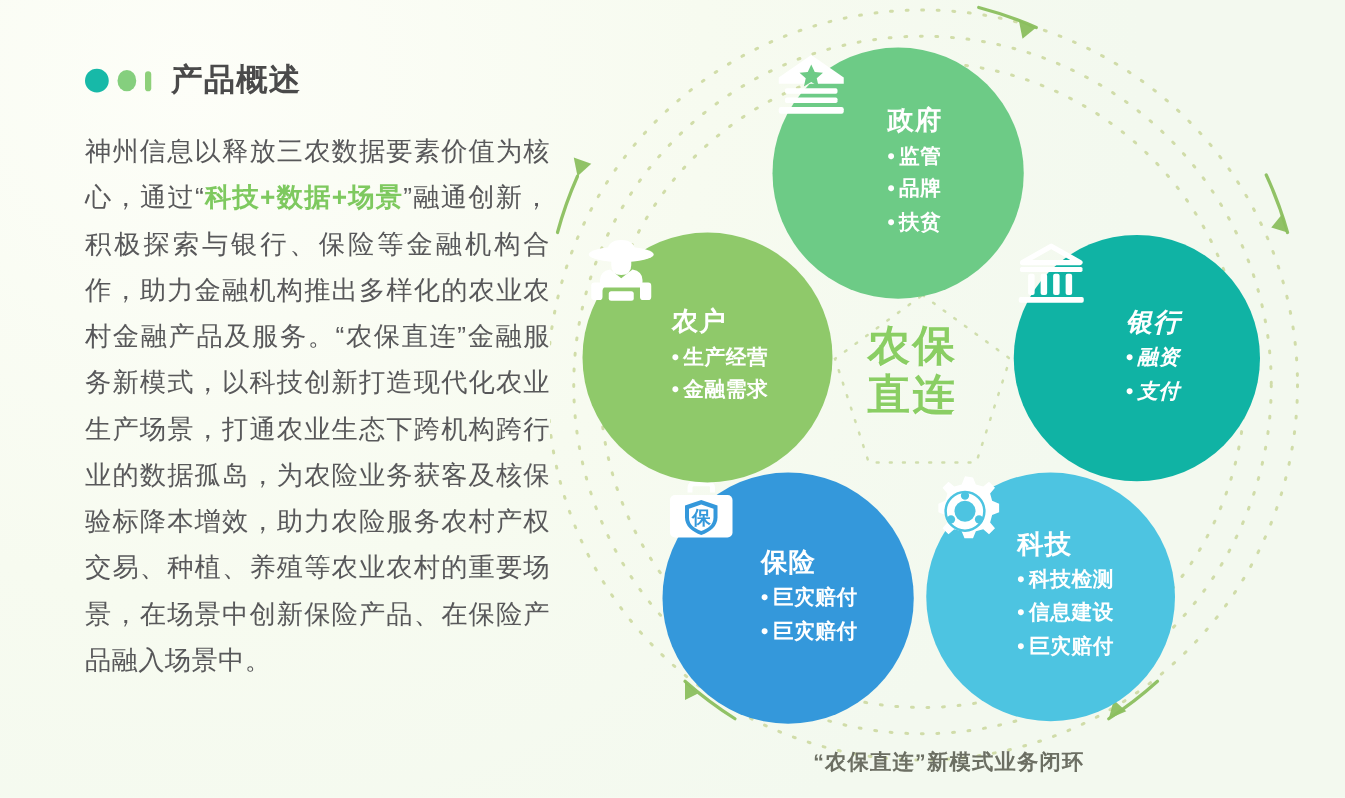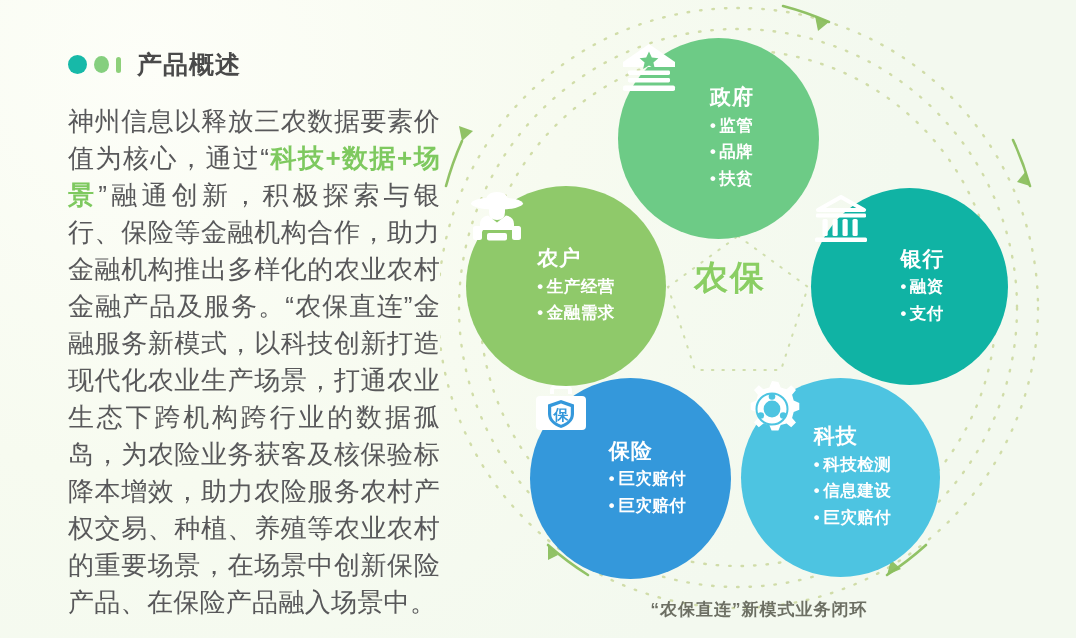--- a/index.html
+++ b/index.html
@@ -22,21 +22,21 @@
   }
   .head-row{display:flex;align-items:center;gap:7px;margin-bottom:26px;}
   .dot-lg{width:19px;height:19px;border-radius:50%;background:#17b9a8;display:block;}
   .dot-md{width:15px;height:17px;border-radius:50%;background:#85cf7e;display:block;}
   .dot-sm{width:5px;height:16px;border-radius:3px;background:#8ed07a;display:block;}
   .sec-title{
     font-size:25px;font-weight:700;color:#4a4a4a;letter-spacing:1px;
     margin-left:9px;line-height:1;white-space:nowrap;
   }
   .body-text{
-    font-size:26px;line-height:37px;color:#58585a;
+    font-size:21px;line-height:37px;color:#58585a;
     letter-spacing:.3px;text-align:justify;font-weight:500;
   }
   .hl{color:#7ec95f;font-weight:700;}
   
   .diagram{position:absolute;left:440px;top:0;width:636px;height:638px;}
   .diagram svg{position:absolute;left:0;top:0;}
   .node{
     position:absolute;border-radius:50%;
     display:flex;align-items:center;justify-content:center;
     box-sizing:border-box;
@@ -53,21 +53,21 @@
   }
   .node .li::before{content:"•";margin-right:3px;}
   
   #n-gov { left:178px; top:38px;  width:201px;height:201px; background:#6dcb86; padding-left:18px; }
   #n-bank{ left:371px; top:188px; width:197px;height:197px; background:#10b3a4; padding-left:16px; }
   #n-tech{ left:301px; top:378px; width:199px;height:199px; background:#4dc4e1; padding-left:18px; }
   #n-ins { left:90px;  top:378px; width:201px;height:201px; background:#3498db; padding-left:18px; }
   #n-farm{ left:26px;  top:186px; width:200px;height:200px; background:#8fc96a; padding-left:20px; }
 
   #n-gov  .txt{margin-left:9px;}
-  #n-bank .txt{margin-left:10px;}
+  #n-bank .txt{margin-left:10px;font-style:italic;}
   #n-tech .txt{margin-left:6px;}
   #n-ins  .txt{margin-left:16px;}
   #n-farm .txt{}
 
   .center-label{
     position:absolute;left:216px;top:258px;width:148px;text-align:center;
     color:#8ace63;font-size:34px;font-weight:800;line-height:1.14;
     letter-spacing:2px;text-shadow:0 1px 0 rgba(255,255,255,.6);
   }
   .caption{
@@ -198,18 +198,19 @@
       </svg>
       <div class="txt">
         <span class="nm">农户</span>
         <span class="li">生产经营</span>
         <span class="li">金融需求</span>
       </div>
     </div>
 
     <div class="center-label">
       <div>农保</div>
+      <div>直连</div>
     </div>
 
     <div class="caption">“农保直连”新模式业务闭环</div>
   </div>
 
 </div>
 
 </body></html>

